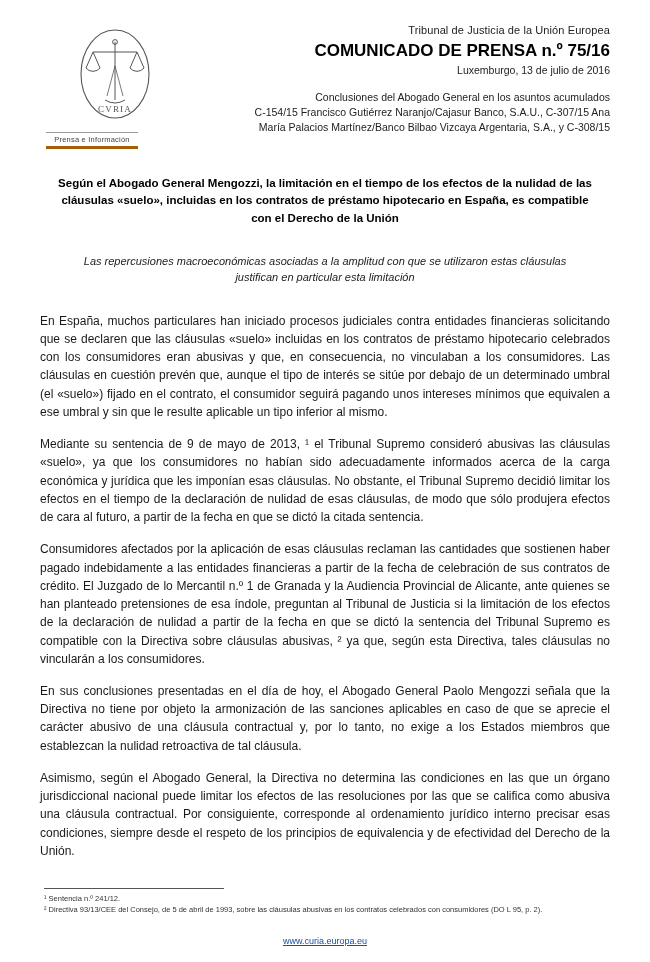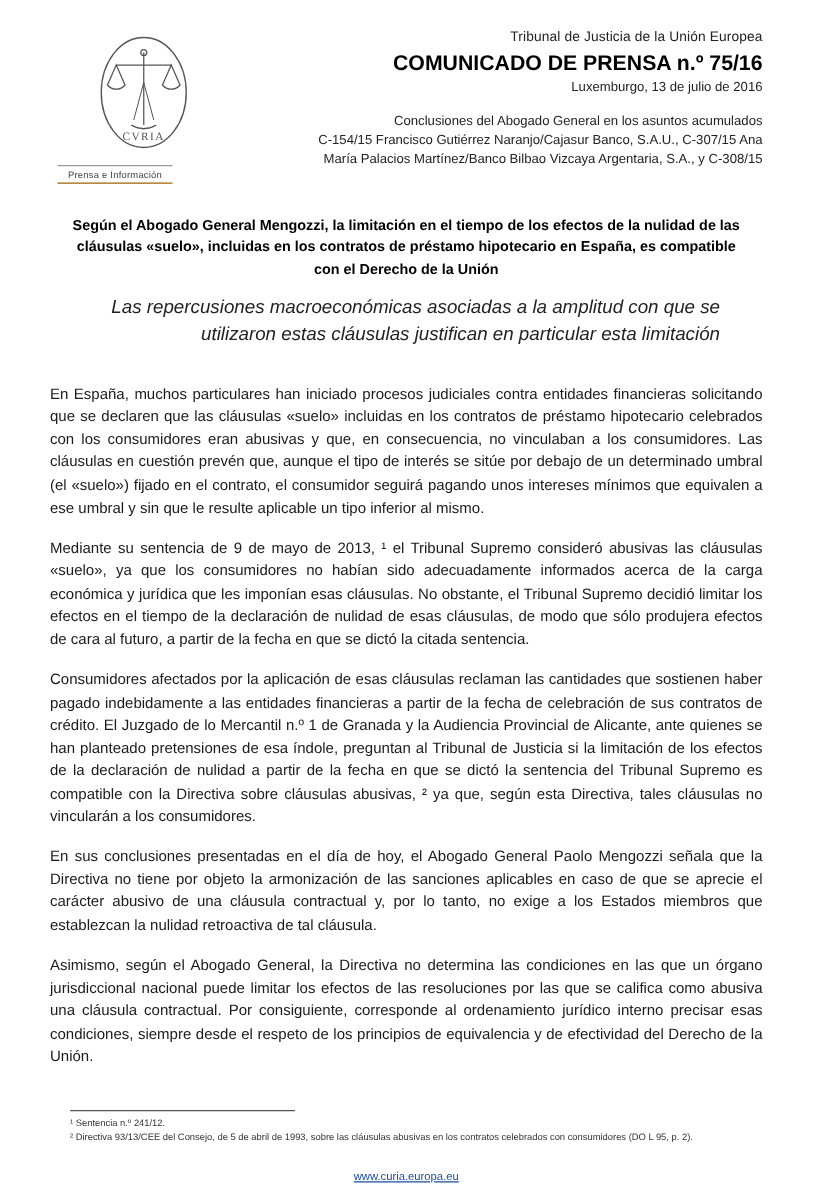--- a/index.html
+++ b/index.html
@@ -38,21 +38,21 @@
   .logo-svg {
     display: block;
     margin: 0 auto;
   }
   .press-label {
     margin-top: 10px;
     font-size: 7.5px;
     color: #444;
     letter-spacing: 0.2px;
     border-top: 1px solid #999;
-    border-bottom: 1px solid #a16207;
+    border-bottom: 3px solid #a16207;
     padding: 2px 0 2px 0;
     width: 92px;
     margin-left: 6px;
     text-align: center;
   }
   .header-right {
     flex: 1 1 auto;
     text-align: right;
     padding-top: 2px;
   }
@@ -84,45 +84,45 @@
   .title {
     margin-top: 26px;
     text-align: center;
     font-weight: bold;
     font-size: 11.5px;
     line-height: 1.5;
     color: #000;
     padding: 0 14px;
   }
   .subtitle {
-    margin-top: 10px;
-    text-align: right;
+    margin-top: 26px;
+    text-align: center;
     font-style: italic;
-    font-size: 15px;
+    font-size: 11px;
     line-height: 1.5;
     color: #222;
     padding: 0 34px;
   }
 
   
   .body {
     margin-top: 26px;
   }
   .para {
     font-size: 12px;
     line-height: 1.52;
     text-align: justify;
     color: #1a1a1a;
     margin-bottom: 14px;
   }
 
   
   .footnotes {
     position: absolute;
-    left: 56px;
+    left: 44px;
     right: 40px;
     bottom: 46px;
   }
   .fn-rule {
     width: 180px;
     height: 1px;
     background: #555;
     margin-bottom: 5px;
   }
   .fn {

